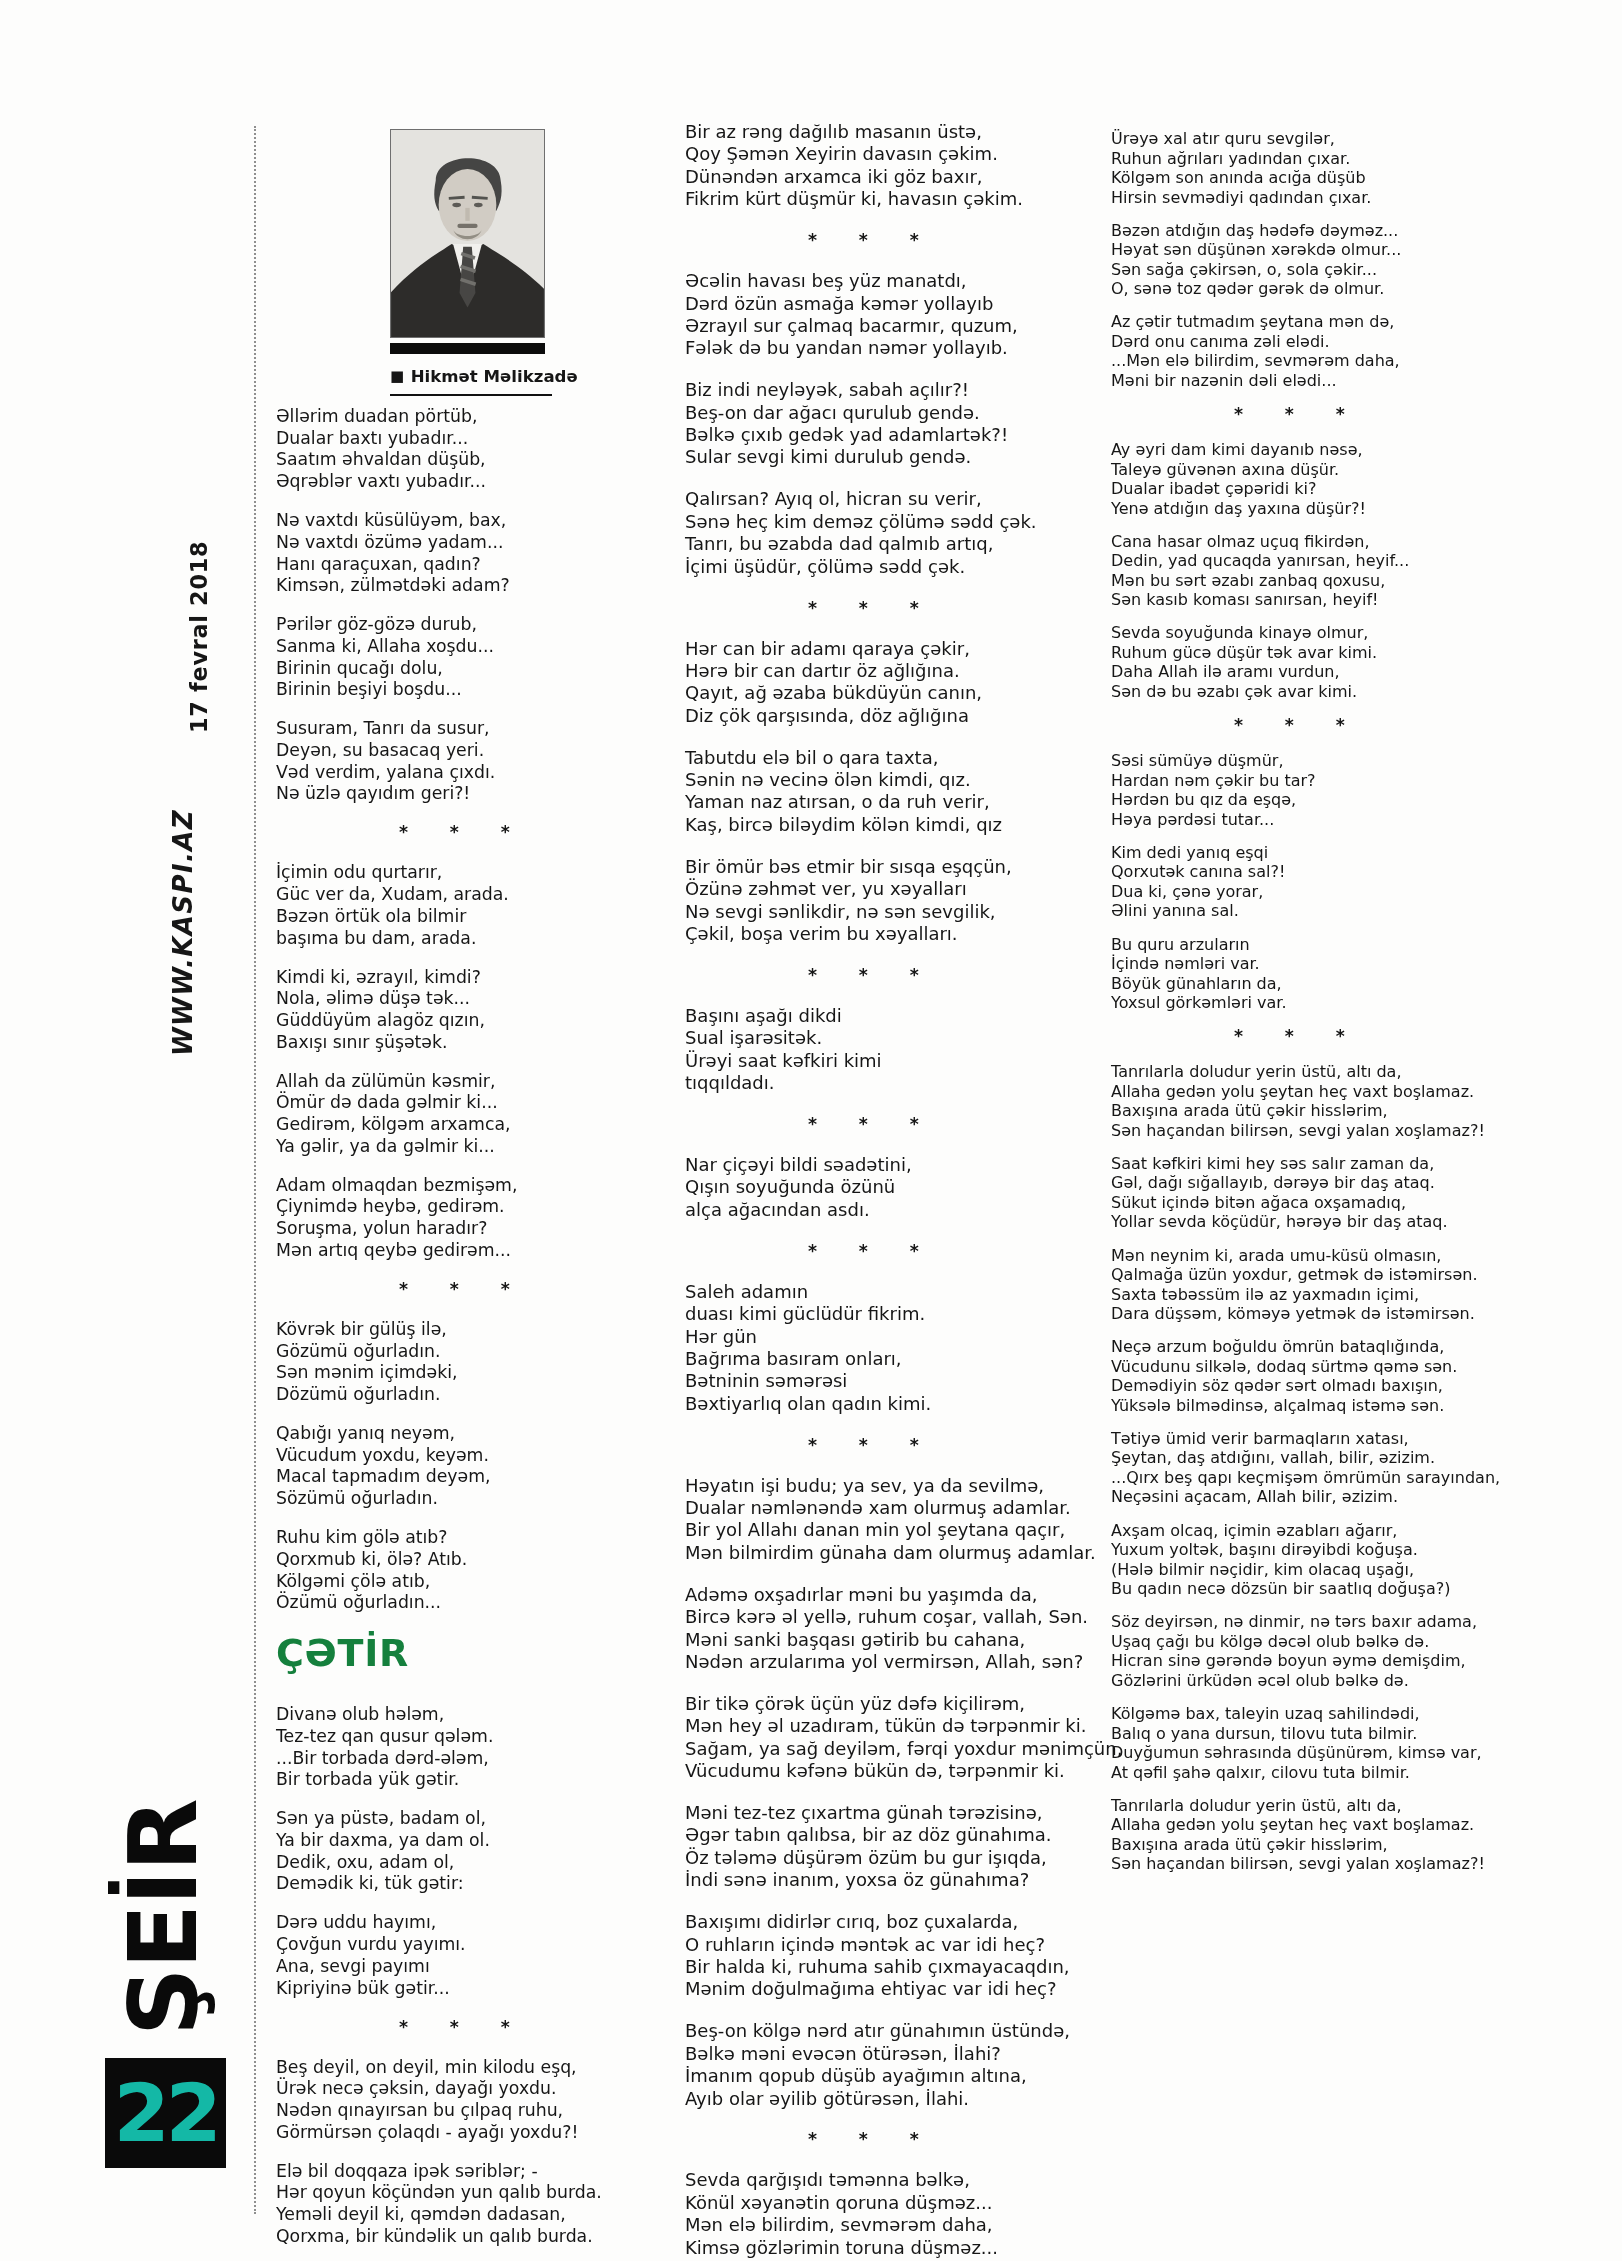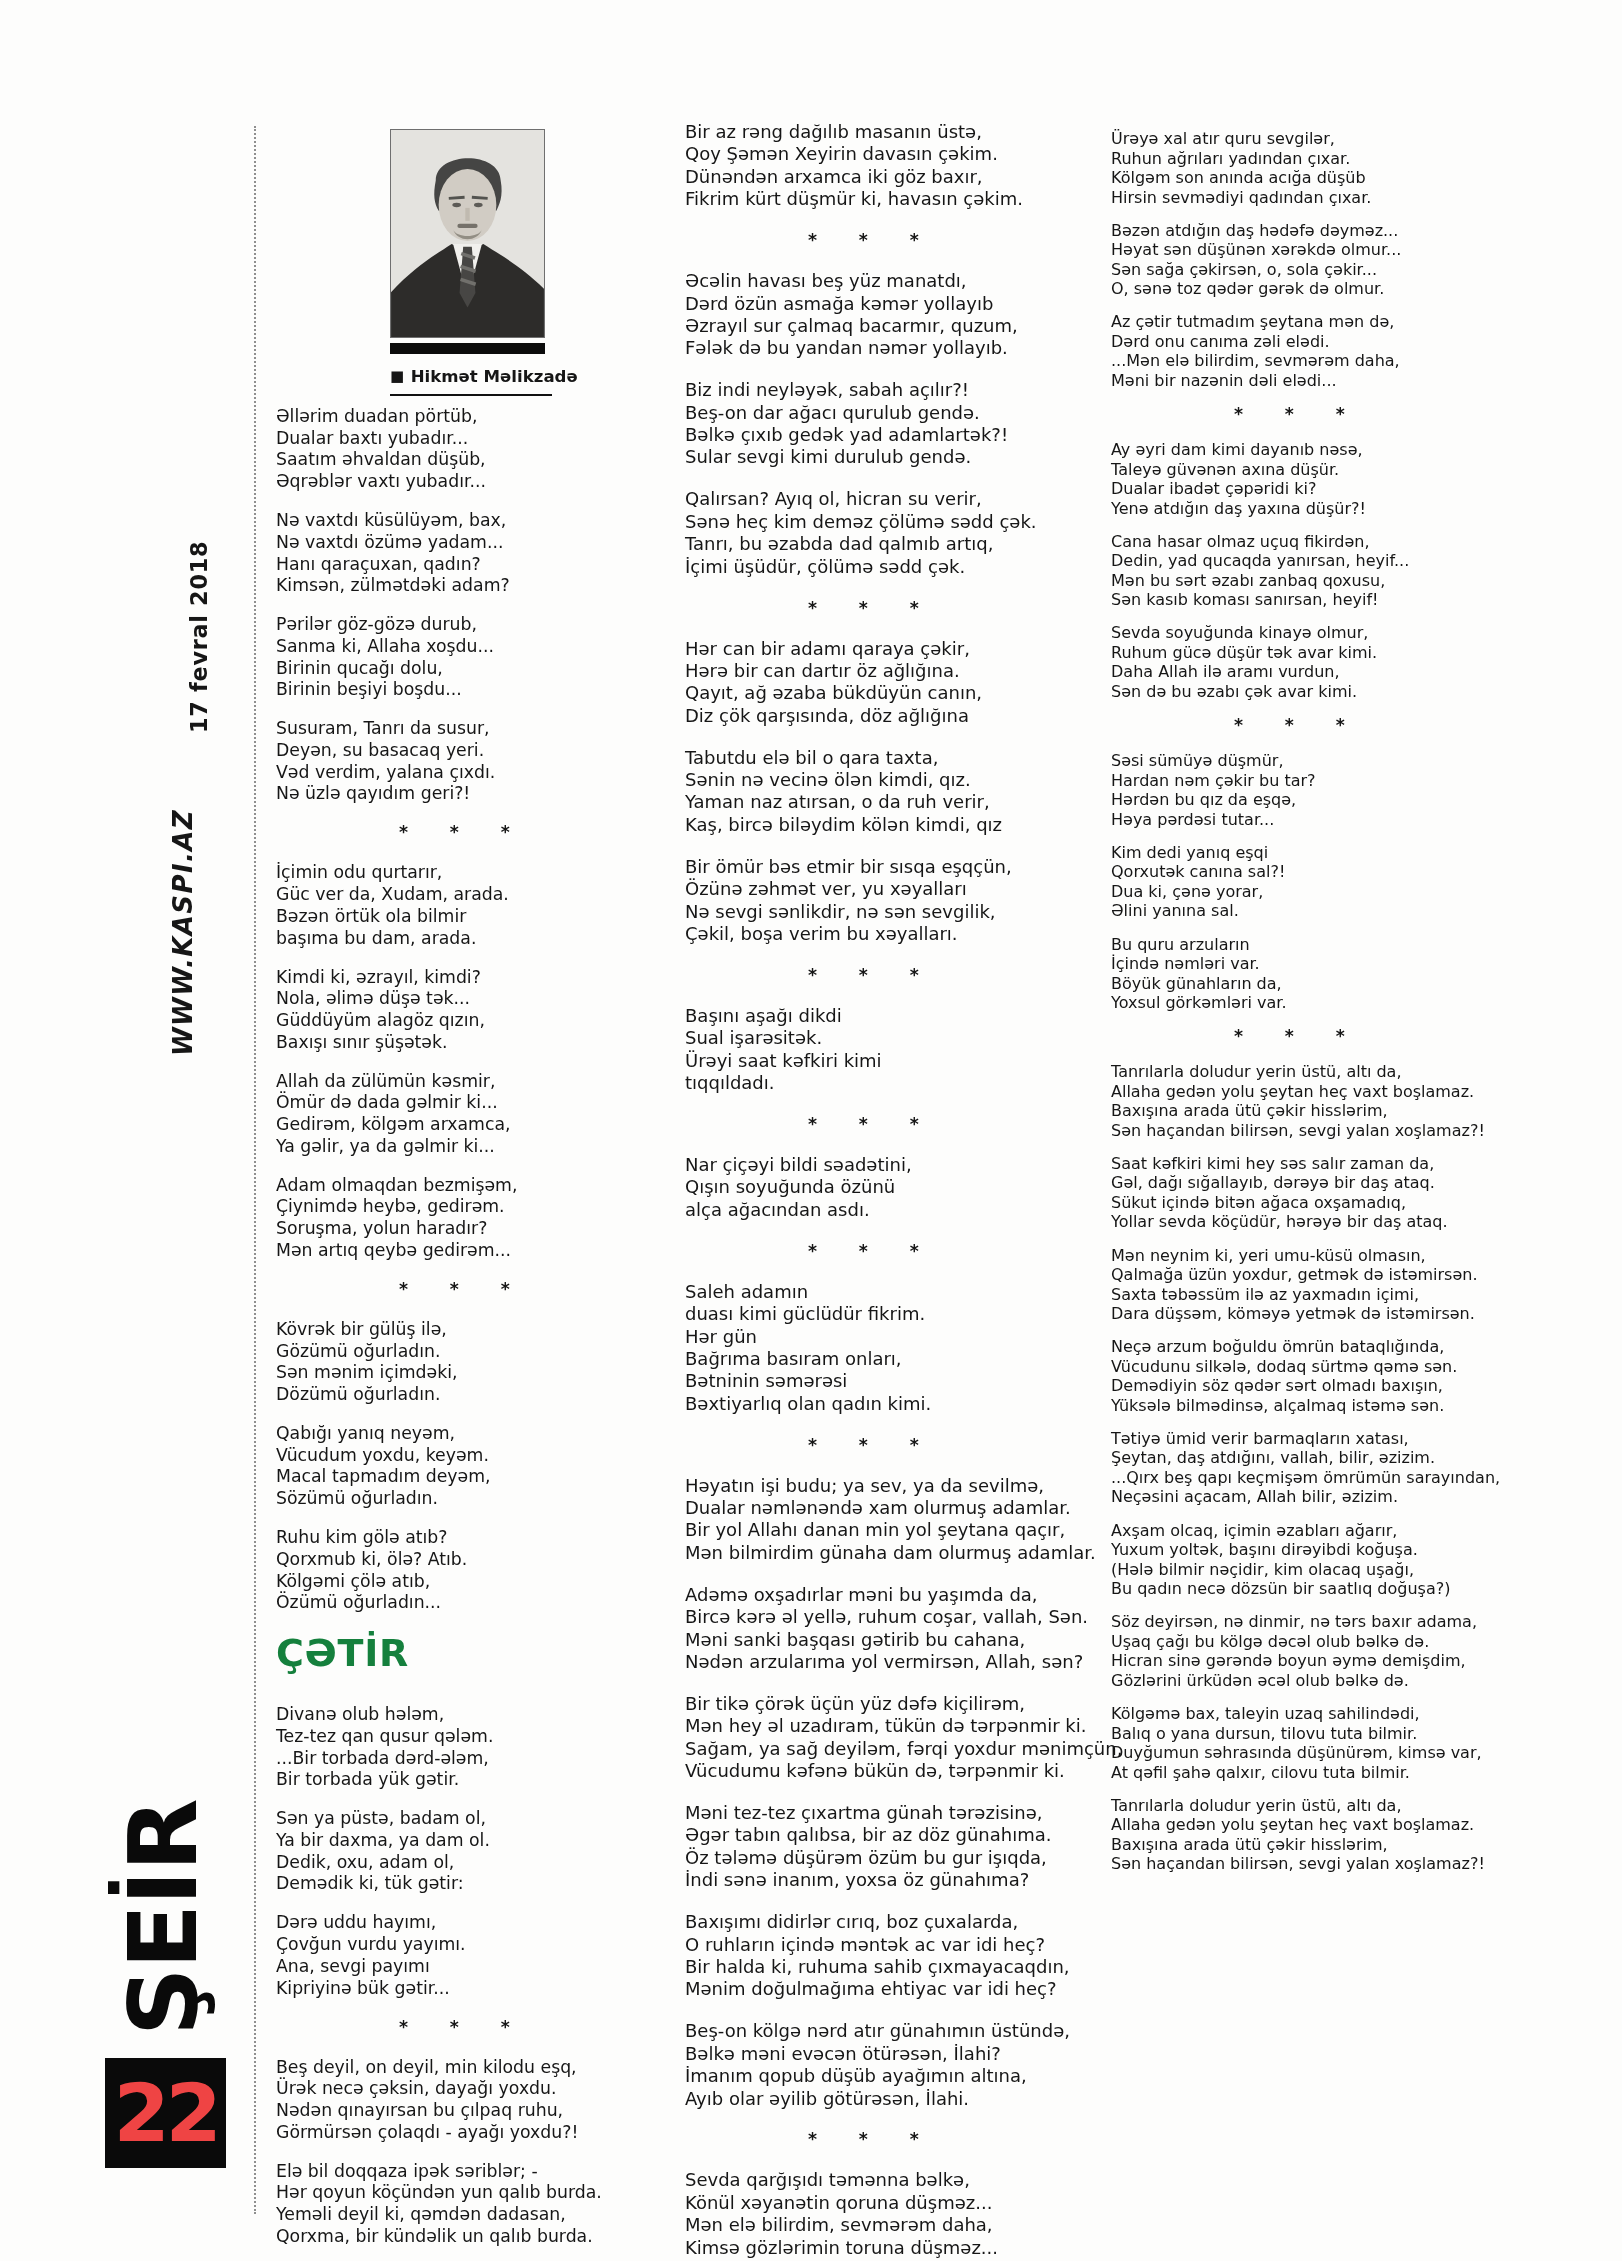--- a/index.html
+++ b/index.html
@@ -19,21 +19,21 @@
     white-space:nowrap;
   }
   .site-url{font-size:26px;font-weight:bold;font-style:italic;letter-spacing:1.4px;}
   .issue-date{font-size:22.4px;font-weight:bold;letter-spacing:0.7px;}
   .section-logo{font-size:95px;font-weight:bold;letter-spacing:-1.4px;color:#0a0a0a;}
   .page-num-box{
     position:absolute;left:105px;top:2058px;
     width:121px;height:110px;background:#0a0a0a;
     display:flex;align-items:center;justify-content:center;
   }
-  .page-num-box span{color:#ef4444;font-size:81px;font-weight:bold;letter-spacing:-4.3px;}
+  .page-num-box span{color:#14b8a6;font-size:81px;font-weight:bold;letter-spacing:-4.3px;}
   .imprint-line{
     position:absolute;left:254px;top:126px;height:2088px;width:0;
     border-left:2.2px dotted #8f8f8f;
   }
   
   .figure{position:absolute;left:390px;top:129px;width:155px;}
   .photo{width:153px;height:207px;border:0.7px solid #6f6f6f;display:block;}
   .photo-bar{height:10.8px;background:#0c0c0c;margin-top:5px;}
   .caption{margin-top:13px;font-size:16.6px;font-weight:bold;white-space:nowrap;display:flex;align-items:center;gap:6.5px;}
   .caption .sq{font-size:15px;line-height:1;}
@@ -392,21 +392,21 @@
         <div class="line">Baxışına arada ütü çəkir hisslərim,</div>
         <div class="line">Sən haçandan bilirsən, sevgi yalan xoşlamaz?!</div>
       </div>
       <div class="stanza">
         <div class="line">Saat kəfkiri kimi hey səs salır zaman da,</div>
         <div class="line">Gəl, dağı sığallayıb, dərəyə bir daş ataq.</div>
         <div class="line">Sükut içində bitən ağaca oxşamadıq,</div>
         <div class="line">Yollar sevda köçüdür, hərəyə bir daş ataq.</div>
       </div>
       <div class="stanza">
-        <div class="line">Mən neynim ki, yeri umu-küsü olmasın,</div>
+        <div class="line">Mən neynim ki, arada umu-küsü olmasın,</div>
         <div class="line">Qalmağa üzün yoxdur, getmək də istəmirsən.</div>
         <div class="line">Saxta təbəssüm ilə az yaxmadın içimi,</div>
         <div class="line">Dara düşsəm, köməyə yetmək də istəmirsən.</div>
       </div>
       <div class="stanza">
         <div class="line">Neçə arzum boğuldu ömrün bataqlığında,</div>
         <div class="line">Vücudunu silkələ, dodaq sürtmə qəmə sən.</div>
         <div class="line">Demədiyin söz qədər sərt olmadı baxışın,</div>
         <div class="line">Yüksələ bilmədinsə, alçalmaq istəmə sən.</div>
       </div>

